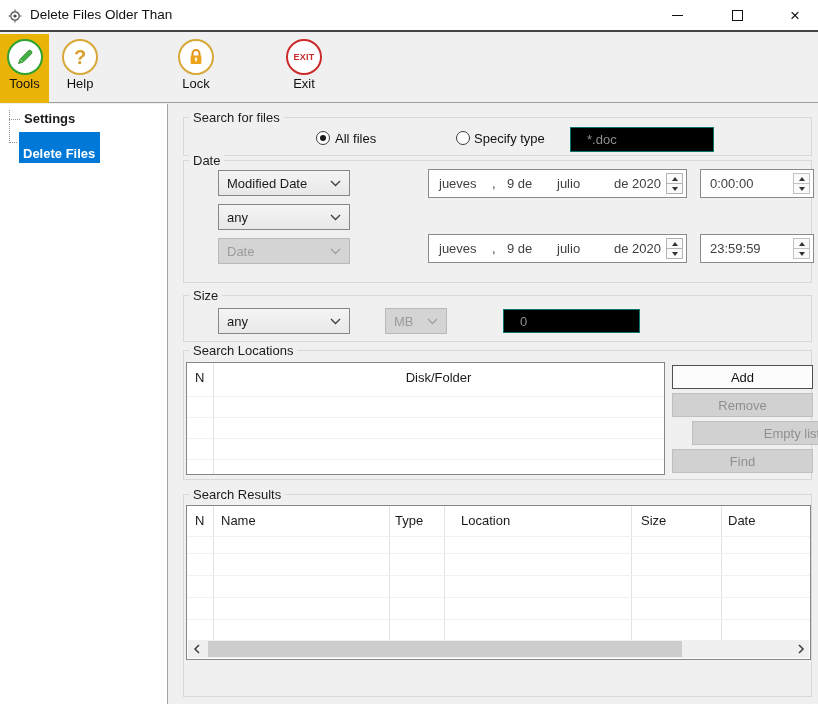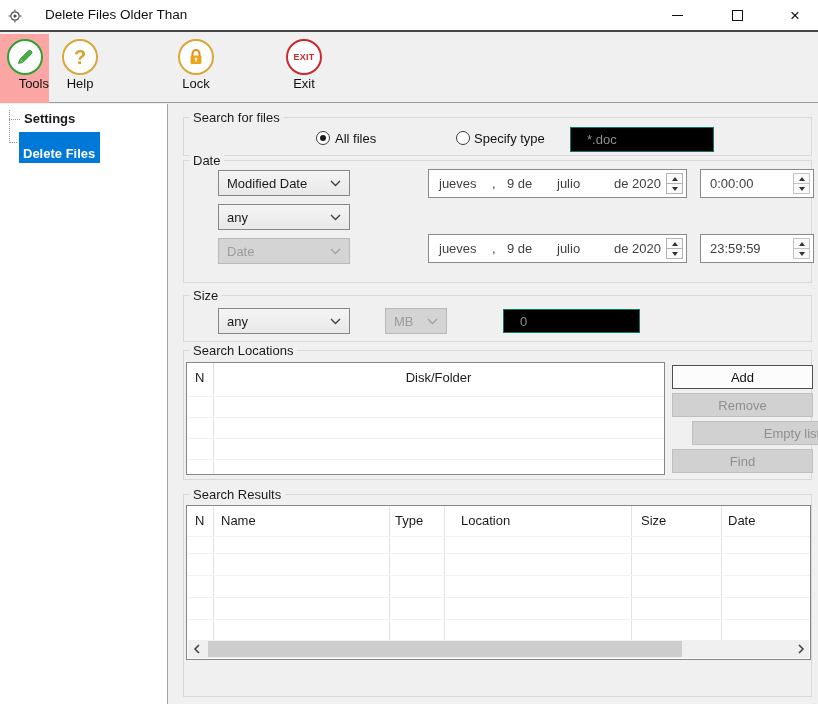--- a/index.html
+++ b/index.html
@@ -3,30 +3,30 @@
 <meta charset="utf-8">
 <style>
   * { margin:0; padding:0; box-sizing:border-box; }
   body { background:#c9c9c9; font-family:"Liberation Sans", sans-serif; }
   .window { position:relative; width:818px; height:704px; background:#f0f0f0; overflow:hidden;
             font-family:"Liberation Sans", sans-serif; font-size:13px; color:#1b1b1b; }
   
   .titlebar { position:absolute; left:0; top:0; width:818px; height:32px; background:#ffffff;
               border-bottom:2px solid #454545; }
   .app-icon { position:absolute; left:8px; top:9px; width:14px; height:14px; }
-  .title-text { position:absolute; left:30px; top:0; height:30px; line-height:30px; font-size:13.5px; color:#111;margin-left:15px; }
+  .title-text { position:absolute; left:30px; top:0; height:30px; line-height:30px; font-size:13.5px; color:#111; }
   .win-btn { position:absolute; top:0; width:36px; height:30px; display:flex; align-items:center; justify-content:center; color:#111; }
   .glyph-min { width:11px; border-top:1.5px solid #111; display:block; }
   .glyph-max { width:11px; height:11px; border:1.5px solid #111; display:block; }
   .glyph-close { font-size:17px; line-height:1; font-weight:400; }
   
   .toolbar { position:absolute; left:0; top:34px; width:818px; height:69px; background:#f0f0f0;
              border-bottom:1px solid #9c9c9c; }
   .tb-item { position:absolute; top:0; height:69px; text-align:center; }
-  .tb-item.selected { background:#fca5a5;text-align:right; }
+  .tb-item.selected { background:#eab308; }
   .tb-circle { width:36px; height:36px; border-radius:50%; background:#fff; margin:5px auto 1px;
                display:flex; align-items:center; justify-content:center; }
   .tb-label { font-size:13px; color:#111; }
   .q-glyph { font-size:20px; font-weight:bold; color:#d8a030; }
   .exit-glyph { font-size:9px; font-weight:bold; color:#cc2b2b; letter-spacing:0.2px; }
   
   .sidebar { position:absolute; left:0; top:104px; width:168px; height:600px; background:#ffffff;
              border-right:1px solid #a3a3a3; }
   .tree-item { position:absolute; font-size:13px; white-space:nowrap;font-weight:bold; }
   .tree-item.selected { background:#0078d7; color:#fff; padding:14px 5px 2px 4px; }

